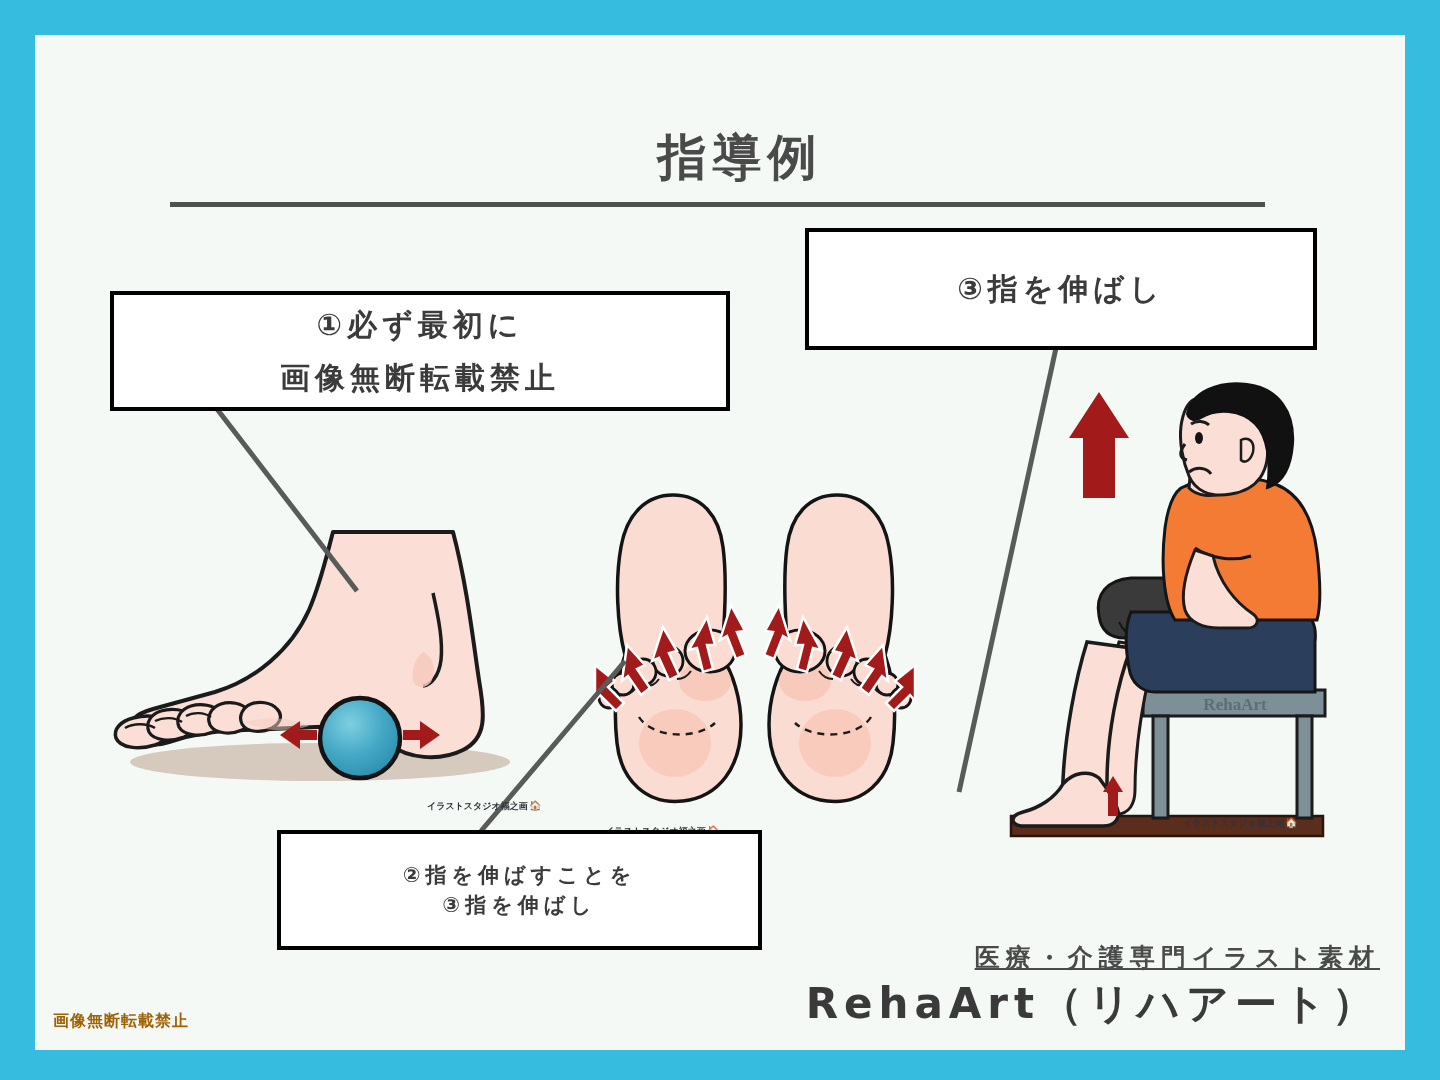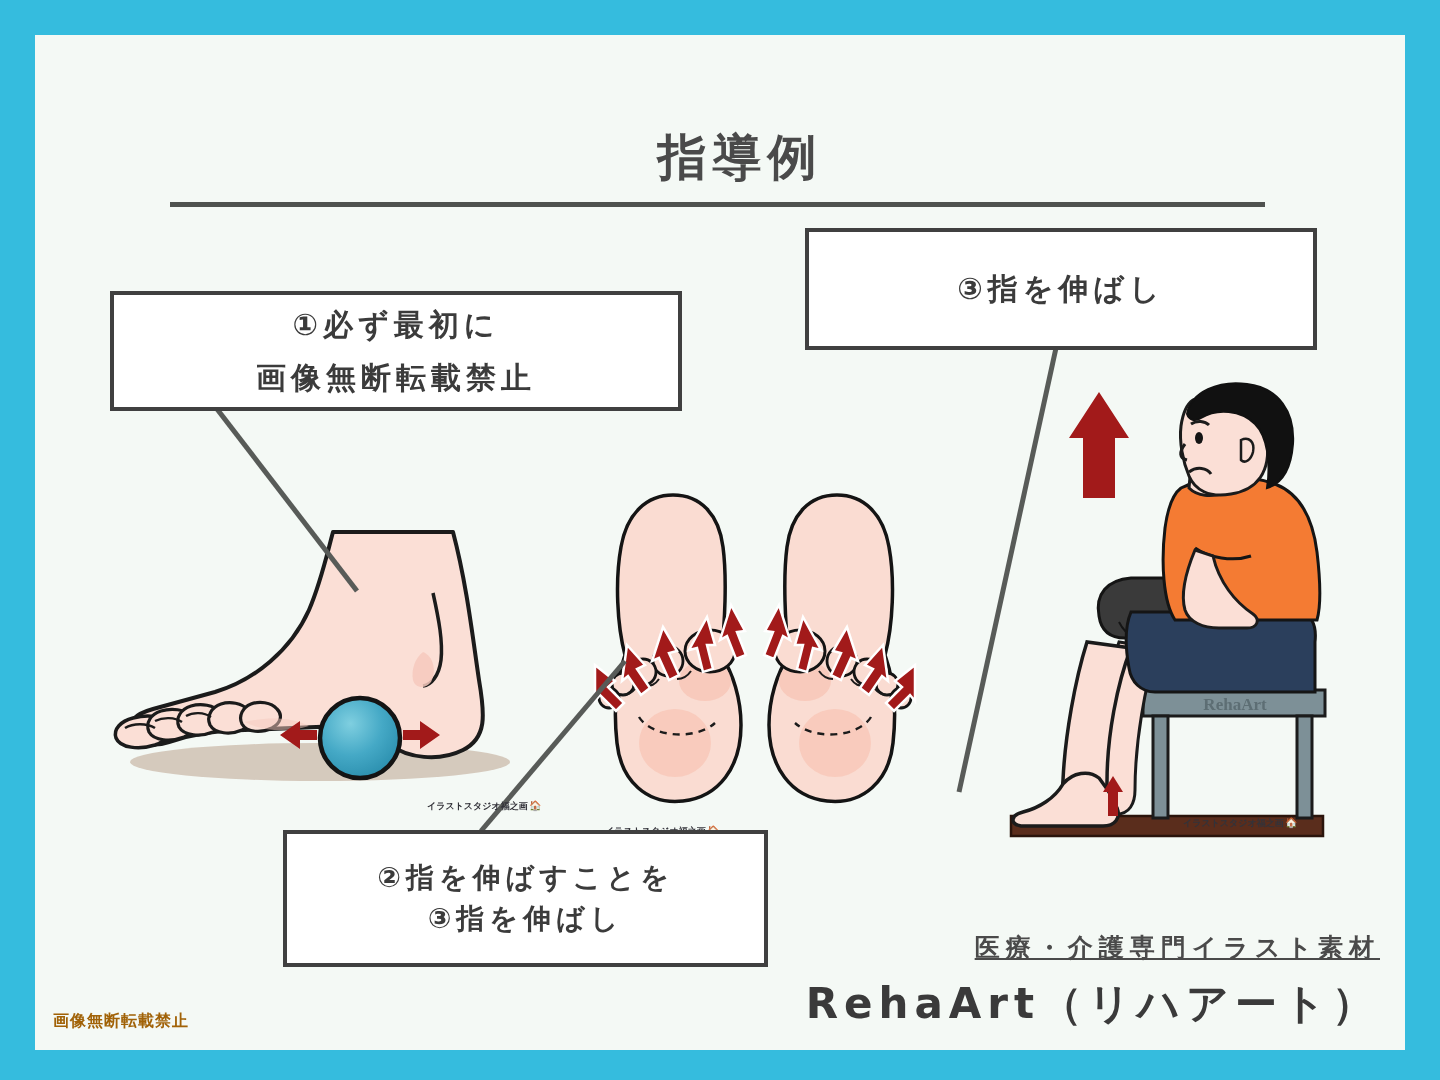--- a/index.html
+++ b/index.html
@@ -52,42 +52,42 @@
     top: 167px;
     width: 1095px;
     height: 5px;
     background: #4f524f;
   }
 
   
   .callout {
     position: absolute;
     background: #ffffff;
-    border: 4px solid #404040;
+    border: 4px solid #000000;
     color: #3b3b3b;
     font-weight: bold;
     text-align: center;
     display: flex;
     flex-direction: column;
     justify-content: center;
     letter-spacing: 5px;
     z-index: 30;
   }
   .callout .line { line-height: 1.45; white-space: nowrap; }
 
   #callout-1 {
     left: 75px; top: 256px;
-    width: 572px; height: 120px;
+    width: 620px; height: 120px;
     font-size: 30px;
     gap: 9px;
   }
   #callout-2 {
-    left: 248px; top: 795px;
-    width: 485px; height: 137px;
-    font-size: 28px;
+    left: 242px; top: 795px;
+    width: 485px; height: 120px;
+    font-size: 21px;
   }
   #callout-3 {
     left: 770px; top: 193px;
     width: 512px; height: 122px;
     font-size: 30px;
   }
 
   
   .leader { position: absolute; z-index: 5; }
 
@@ -130,21 +130,21 @@
     font-weight: bold;
     color: #4a4a4a;
     letter-spacing: 6px;
     text-decoration: underline;
   }
   #brand-main {
     font-size: 42px;
     font-weight: bold;
     color: #3a3a3a;
     letter-spacing: 6px;
-    margin-top: 12px;
+    margin-top: 2px;
   }
 
   .art { position: absolute; }
 </style>
 </head>
 <body>
 
 <div id="slide">
   <div id="panel">
 

